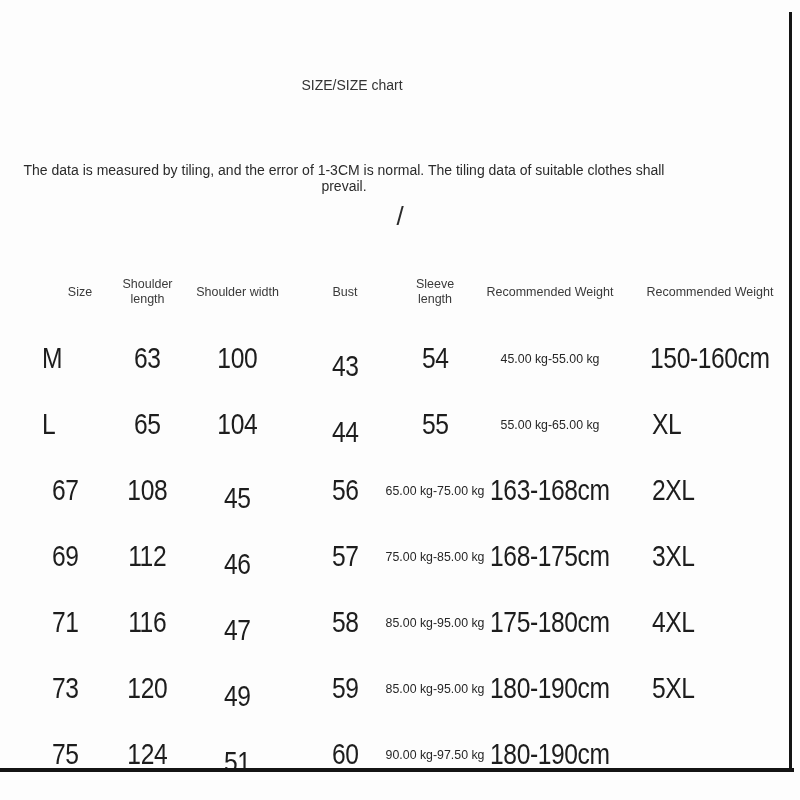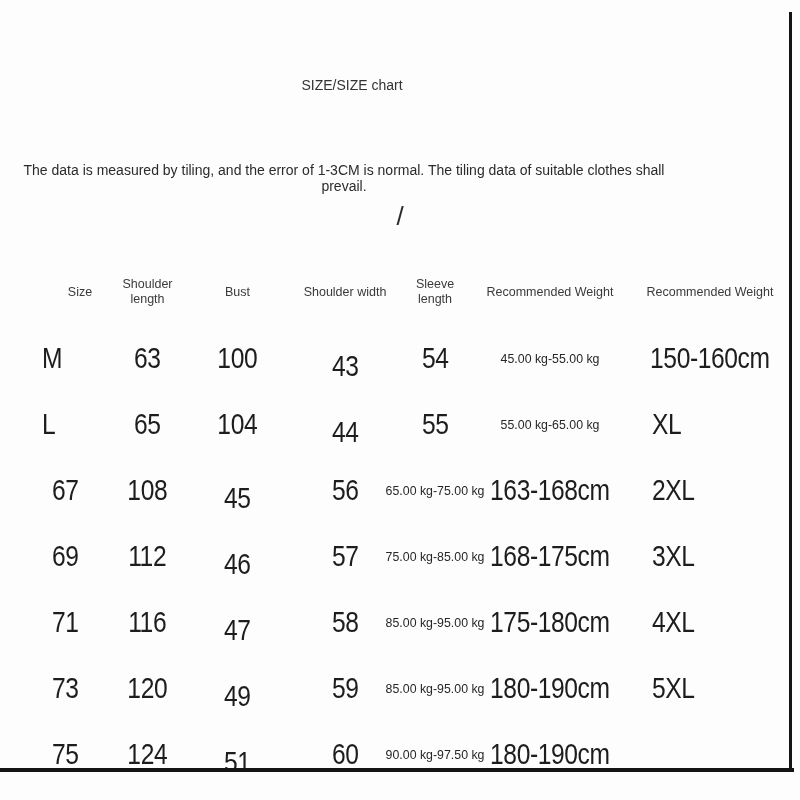--- a/index.html
+++ b/index.html
@@ -63,22 +63,22 @@
   <div class="title">SIZE/SIZE chart</div>
 
   <div class="note">The data is measured by tiling, and the error of 1-3CM is normal. The tiling data of suitable clothes shall prevail.</div>
 
   <div class="slash">/</div>
 
   <div class="grid">
 
     <div class="cell hdr hdr-size">Size</div>
     <div class="cell hdr">Shoulder length</div>
+    <div class="cell hdr">Shoulder width</div>
     <div class="cell hdr">Bust</div>
-    <div class="cell hdr">Shoulder width</div>
     <div class="cell hdr">Sleeve length</div>
     <div class="cell hdr">Recommended Weight</div>
     <div class="cell hdr">Recommended Weight</div>
 
     <div class="cell size-cell">
         <span class="val">M</span>
       </div>
     <div class="cell">
         <span class="val">63</span>
       </div>

